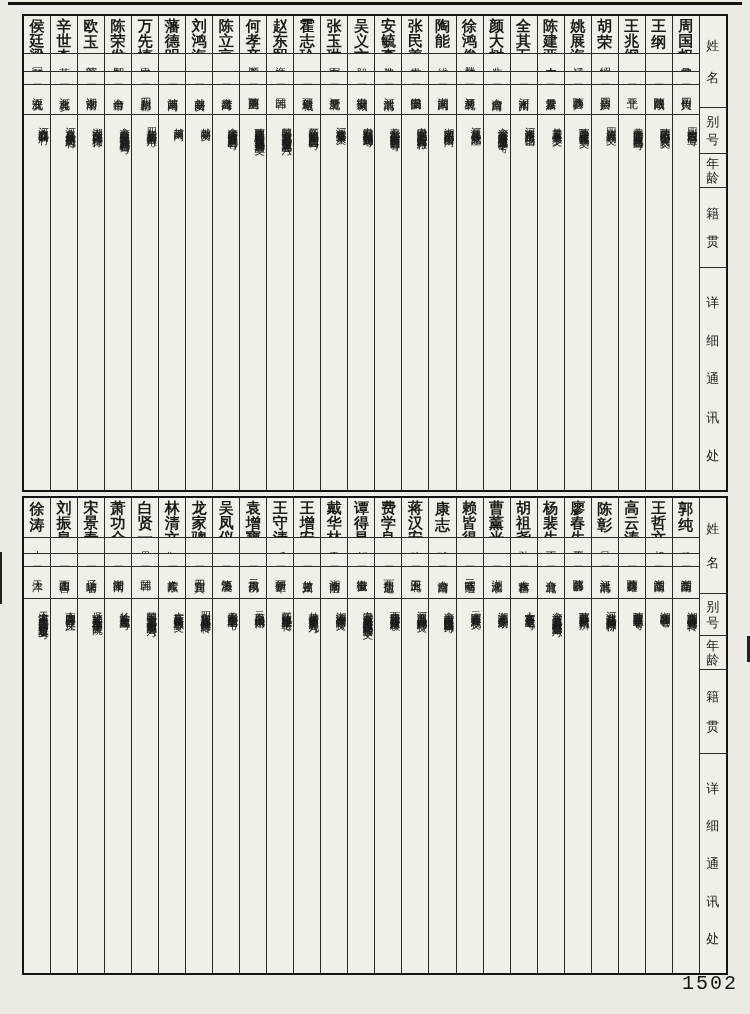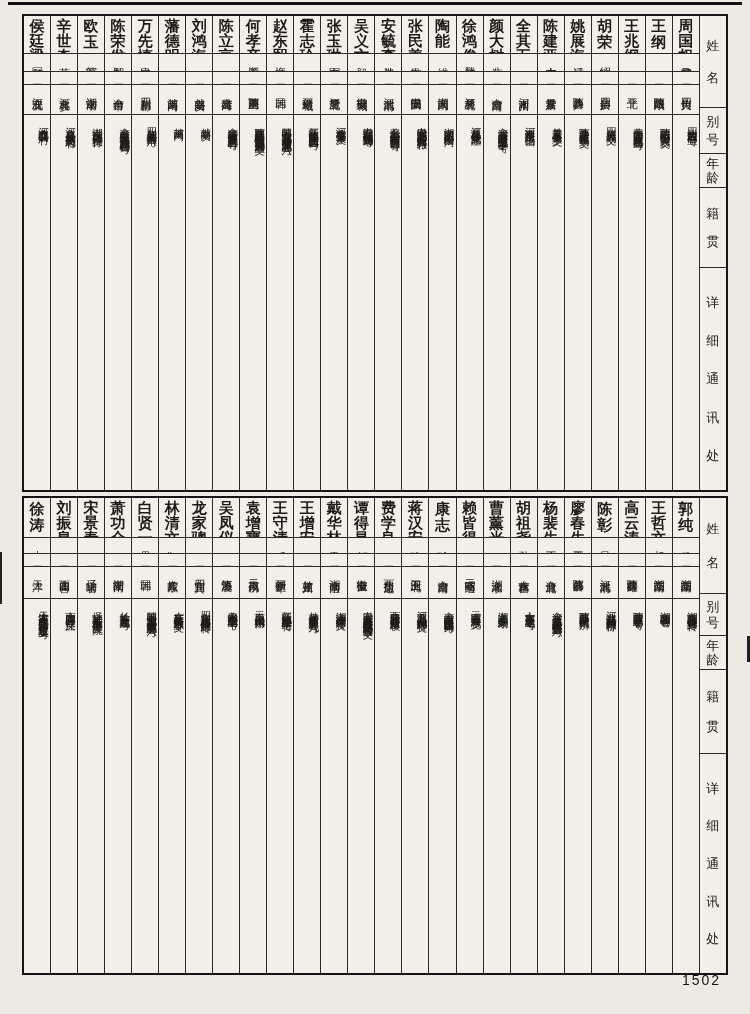--- a/index.html
+++ b/index.html
@@ -51,22 +51,22 @@
   .addr{
     writing-mode:vertical-rl;text-orientation:upright;
     height:100%;width:100%;box-sizing:border-box;
     padding:4px 1px 2px 0;
     font-size:10.5px;line-height:12.5px;letter-spacing:1px;
     overflow:hidden;
   }
 
   .page-number{
     position:absolute;left:682px;top:972px;
-    font-size:14px;letter-spacing:2px;color:#15130f;
-    font-family:Liberation Sans, sans-serif;
+    font-size:20px;letter-spacing:2px;color:#15130f;
+    font-family:Liberation Mono, monospace;
   }
 </style>
 </head>
 <body>
 
 <div class="page-root">
   <div class="scan-top"></div>
   <div class="scan-left"></div>
   <div class="scan-right"></div>
 

